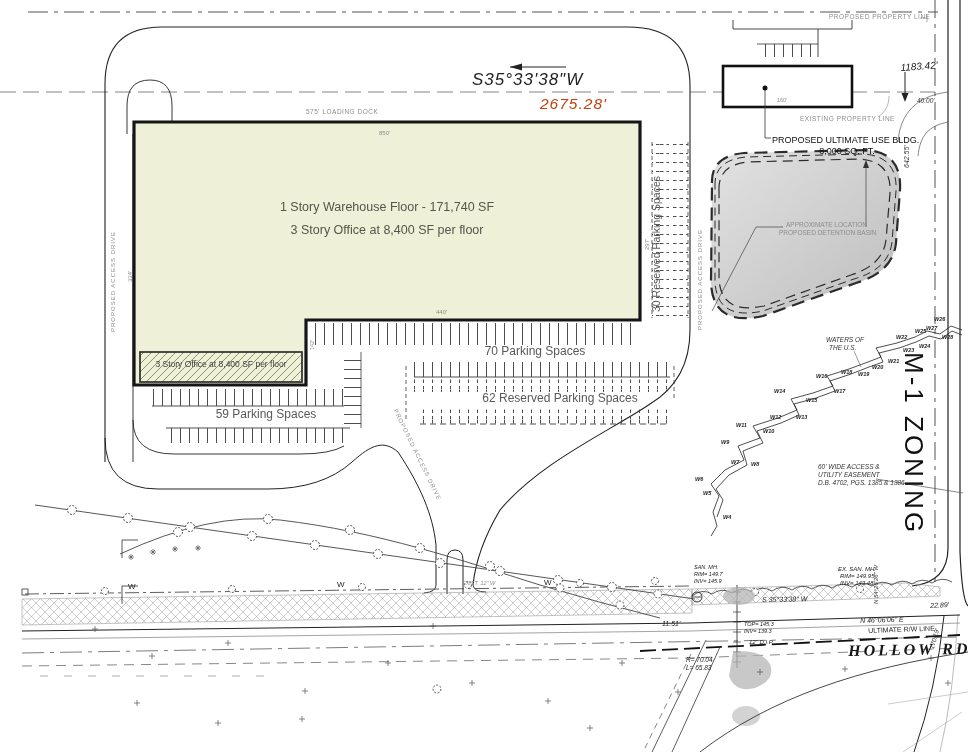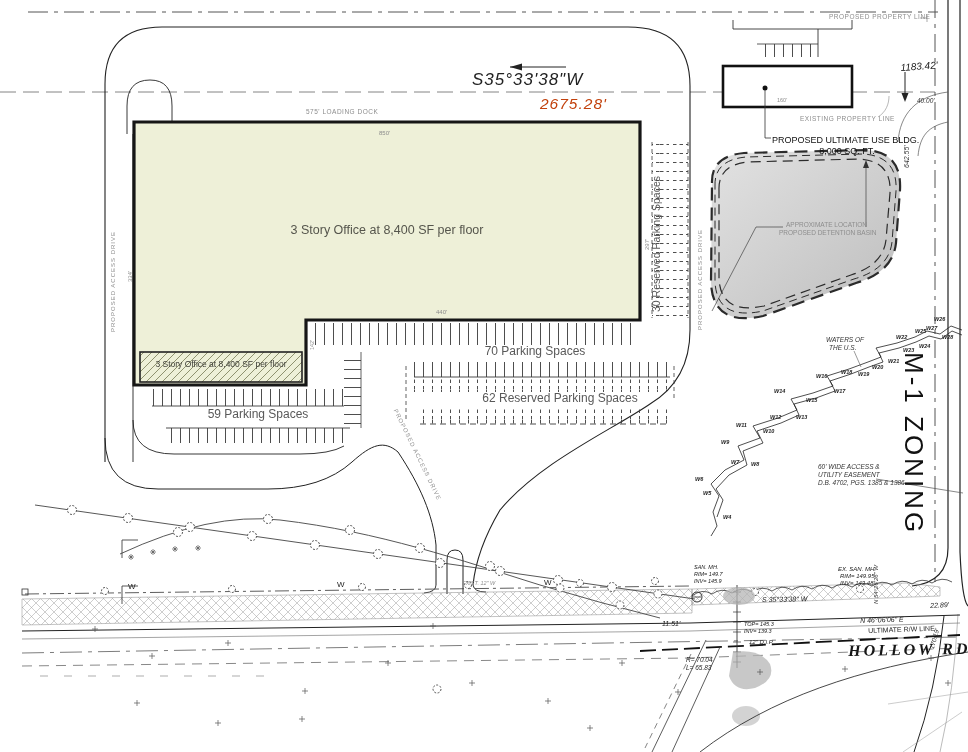--- a/index.html
+++ b/index.html
@@ -281,26 +281,27 @@
 <div class="lbl c" style="left:772px;top:146px;width:150px;font-size:9px;color:#111;">8,000 SQ. FT.</div>
 <div class="lbl gray" style="left:777px;top:97px;font-size:5.5px;">160'</div>
 
 <div class="lbl gray" style="left:306px;top:108px;font-size:6.5px;letter-spacing:.5px;">575' LOADING DOCK</div>
 <div class="lbl gray" style="left:379px;top:130px;font-size:6px;">850'</div>
 <div class="lbl gray" style="left:127px;top:282px;font-size:6px;transform:rotate(-90deg);">334'</div>
 <div class="lbl gray" style="left:644px;top:250px;font-size:6px;transform:rotate(-90deg);">297'</div>
 <div class="lbl gray" style="left:436px;top:309px;font-size:6px;">440'</div>
 <div class="lbl gray" style="left:309px;top:350px;font-size:5.5px;transform:rotate(-90deg);">142'</div>
 
+<div class="lbl c" style="left:277px;top:200px;width:220px;font-size:12.5px;color:#55554c;">1 Story Warehouse Floor - 171,740 SF</div>
 <div class="lbl c" style="left:287px;top:223px;width:200px;font-size:12.5px;color:#55554c;">3 Story Office at 8,400 SF per floor</div>
 <div class="lbl c" style="left:140px;top:360px;width:162px;font-size:8.5px;color:#3d3d36;">3 Story Office at 8,400 SF per floor</div>
 
 <div class="lbl c" style="left:455px;top:345px;width:160px;font-size:12px;color:#595959;">70 Parking Spaces</div>
 <div class="lbl c" style="left:455px;top:392px;width:210px;font-size:12px;color:#595959;">62 Reserved Parking Spaces</div>
-<div class="lbl c" style="left:178px;top:408px;width:160px;font-size:12px;color:#595959;">59 Parking Spaces</div>
+<div class="lbl c" style="left:186px;top:408px;width:160px;font-size:12px;color:#595959;">59 Parking Spaces</div>
 <div class="lbl" style="left:651px;top:312px;font-size:10.5px;color:#595959;transform:rotate(-90deg);">30 Reserved Parking Spaces</div>
 
 <div class="lbl gray" style="left:110px;top:332px;font-size:6px;letter-spacing:1px;transform:rotate(-90deg);">PROPOSED ACCESS DRIVE</div>
 <div class="lbl gray" style="left:697px;top:330px;font-size:6px;letter-spacing:1px;transform:rotate(-90deg);">PROPOSED ACCESS DRIVE</div>
 <div class="lbl gray" style="left:398px;top:408px;font-size:6px;letter-spacing:1px;transform:rotate(64deg);">PROPOSED ACCESS DRIVE</div>
 
 <div class="lbl gray" style="left:786px;top:221px;font-size:6.5px;">APPROXIMATE LOCATION</div>
 <div class="lbl gray" style="left:779px;top:229px;font-size:6.5px;">PROPOSED DETENTION BASIN</div>
 
 <div class="lbl" style="left:928px;top:352px;font-size:26px;letter-spacing:3px;color:#111;transform:rotate(90deg);">M-1 ZONING</div>

